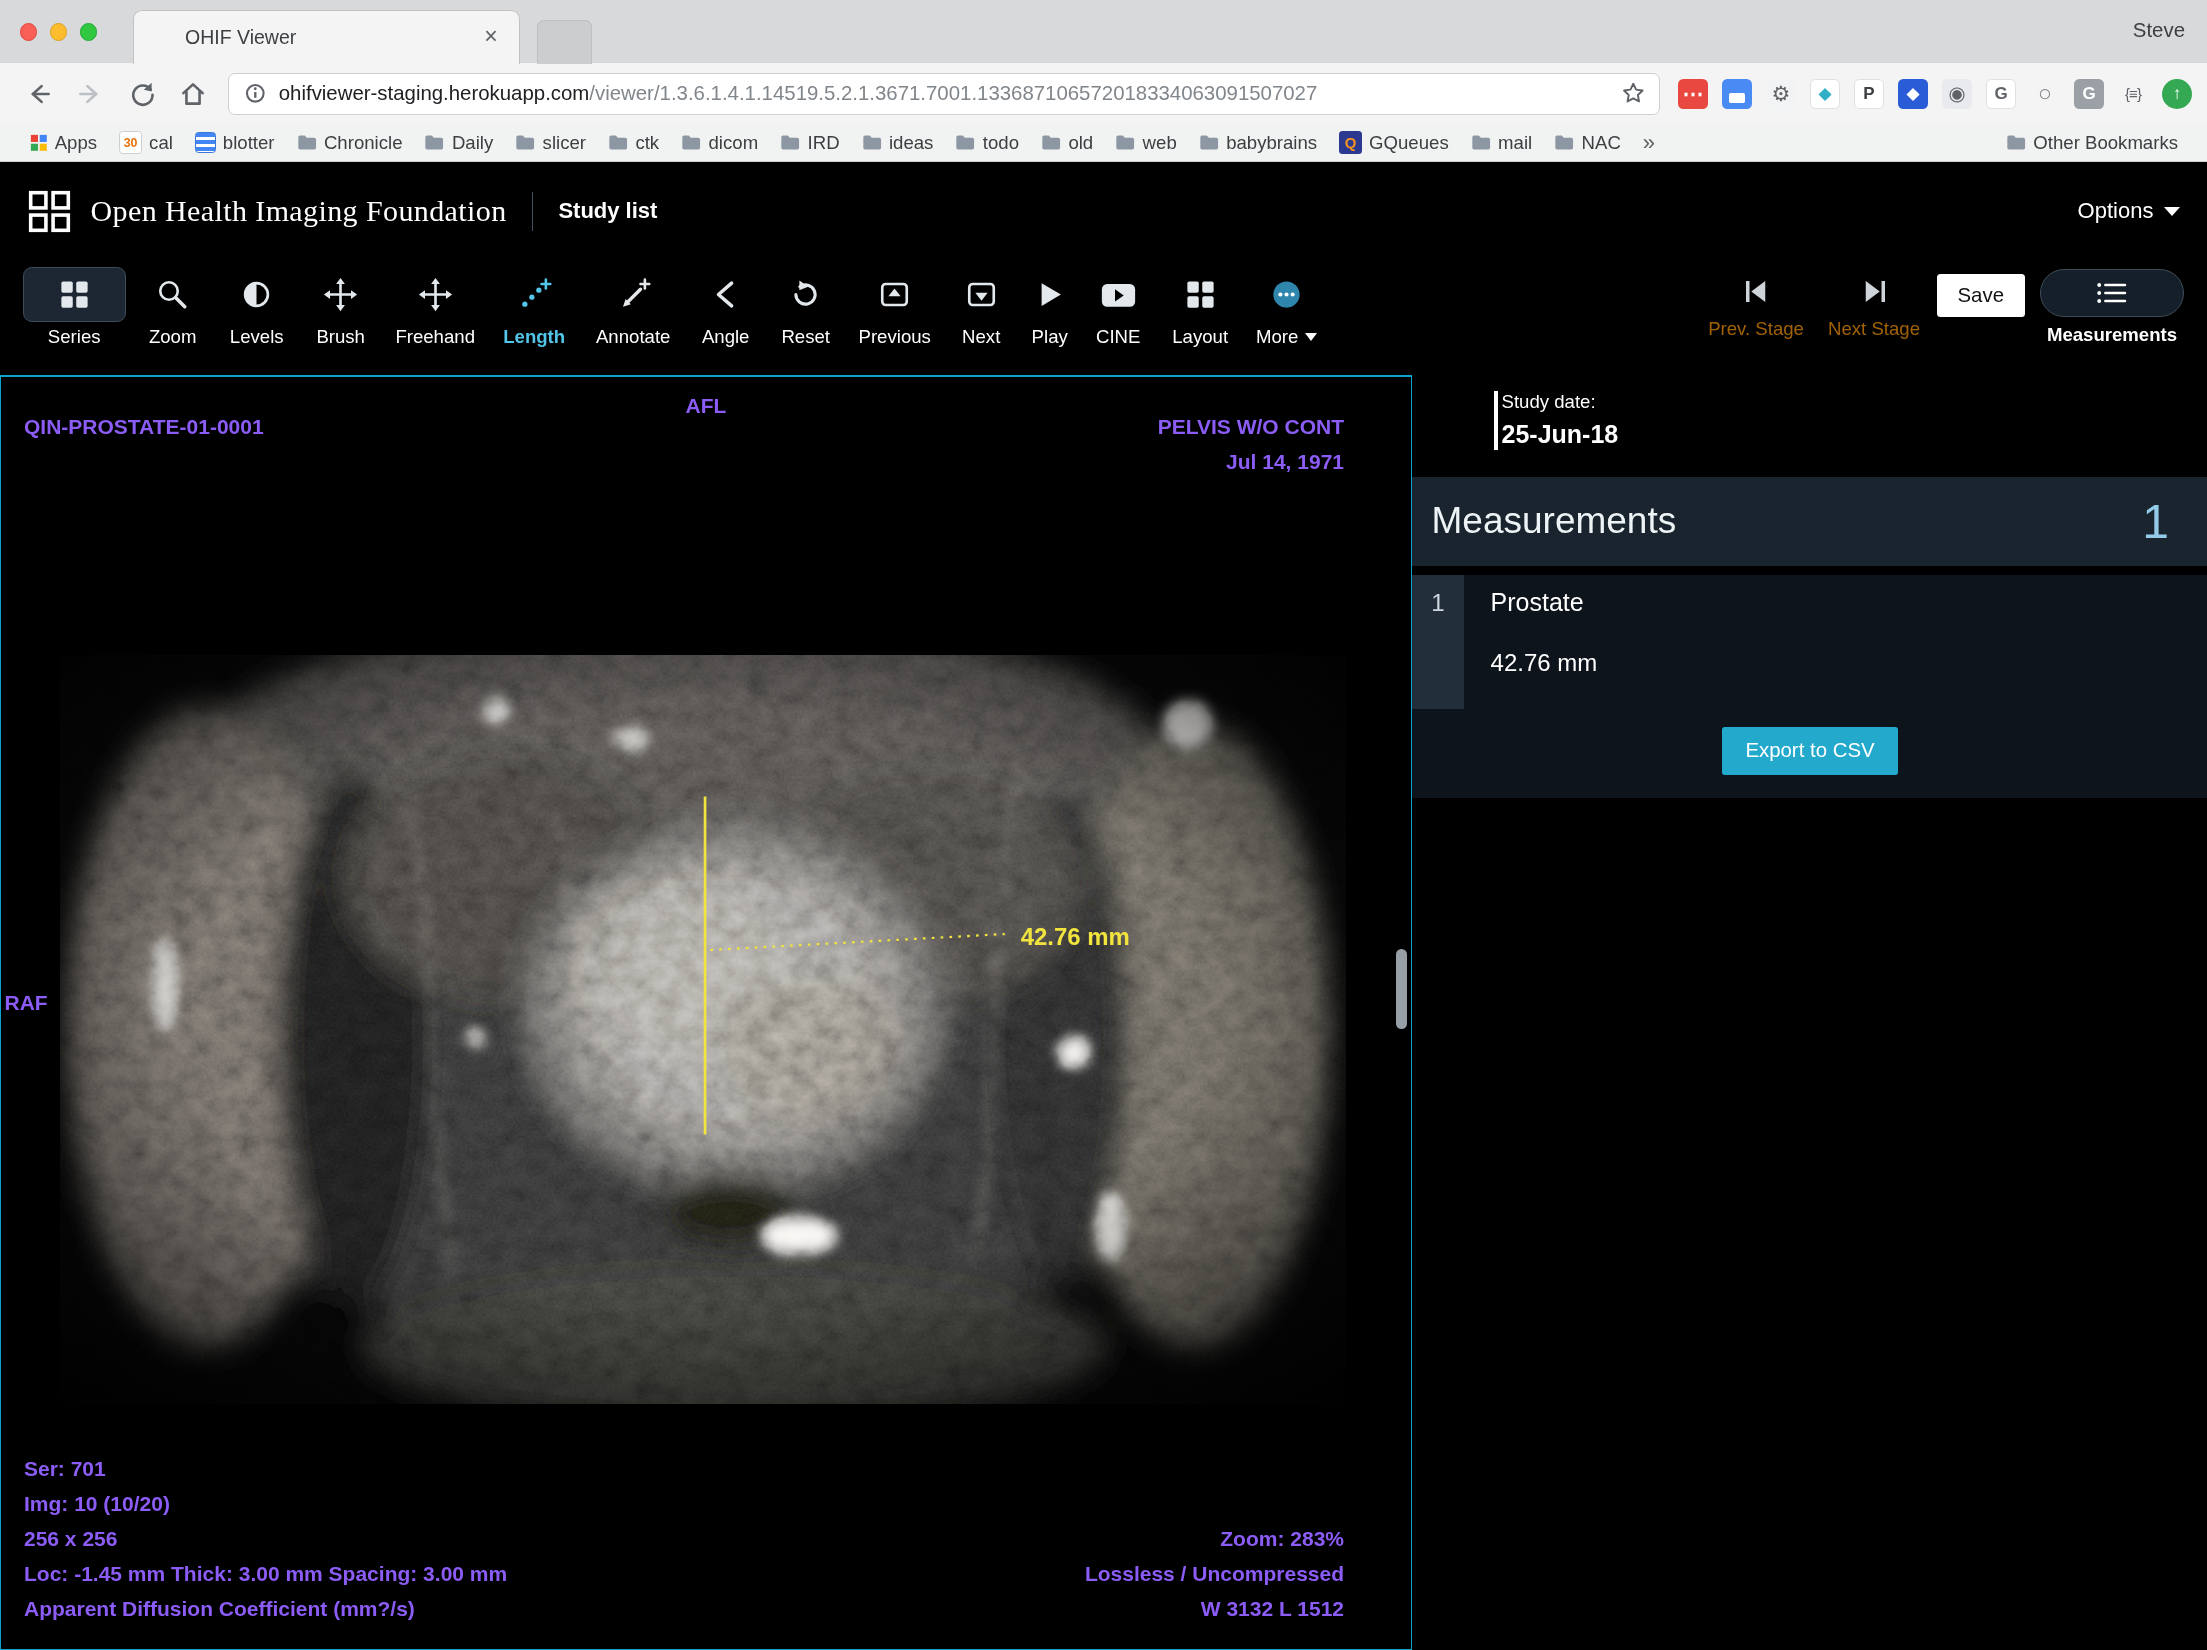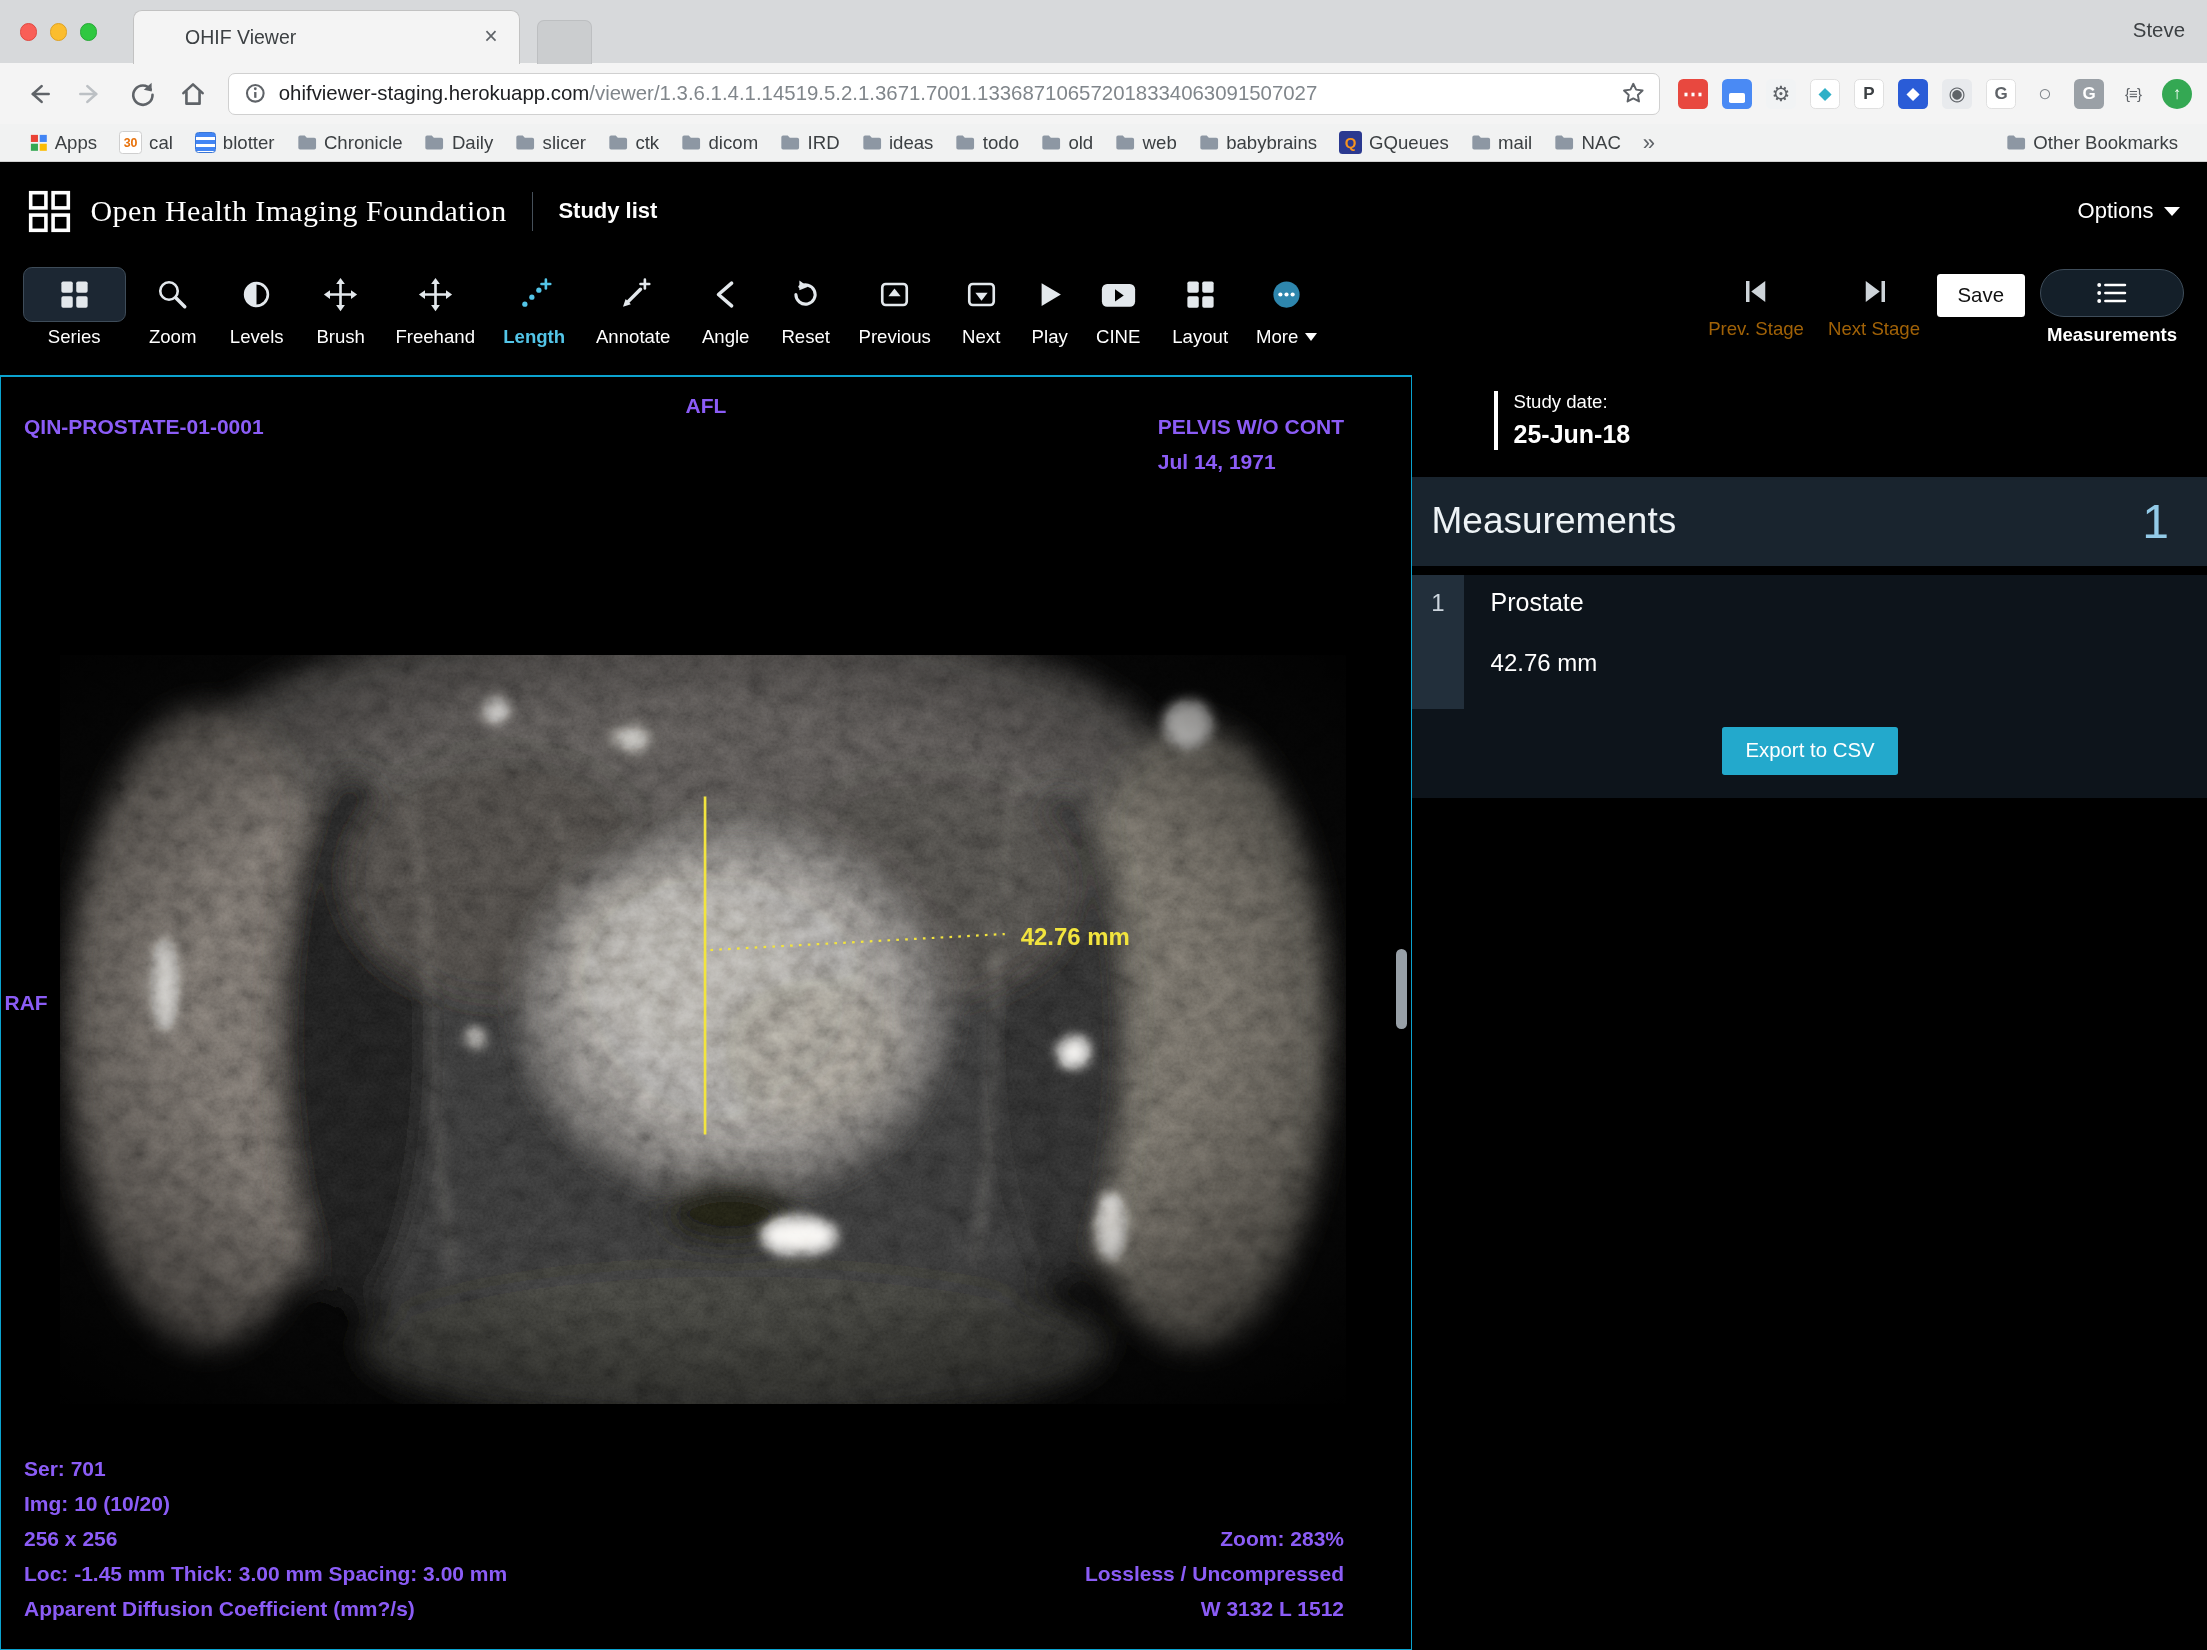--- a/index.html
+++ b/index.html
@@ -104,30 +104,30 @@
 
   
   .content { display:flex; height:1275px; background:#000; }
   .viewport { position:relative; width:1412px; height:100%; background:#000;
     border:1.8px solid #0ba3cf; border-top-width:2.7px; overflow:hidden; flex:none; }
   .mri { position:absolute; left:59px; top:278px; width:1286px; height:749px; }
   .annot { position:absolute; left:0; top:0; width:1409px; height:1271px; pointer-events:none; }
   .ov { position:absolute; color:#8b5cf6; font-size:21px; font-weight:bold; line-height:35px; }
   .ov-tl { left:23px; top:32px; }
   .ov-afl { left:0; right:0; top:10.6px; text-align:center; }
-  .ov-tr { right:67px; top:32px; text-align:left; }
+  .ov-tr { right:67px; top:32px; text-align:right; }
   .ov-left { left:3.5px; top:608px; }
   .ov-bl { left:23px; bottom:23px; }
   .ov-br { right:67px; bottom:23px; text-align:right; }
   .stack-scroll { position:absolute; right:4.4px; top:572px; width:10.6px; height:80px;
     border-radius:5.3px; background:#98a0a7; }
 
   
   .panel { flex:1; background:#000; color:#fff; }
-  .study-date { margin:16px 0 0 82px; display:flex; gap:16px; }
+  .study-date { margin:16px 0 0 82px; display:flex; gap:4px; }
   .sd-bar { width:3.5px; height:59px; background:#fff; }
   .sd-label { font-size:18.6px; }
   .sd-value { font-size:25px; font-weight:bold; margin-top:7px; }
   .meas-header { margin-top:26.6px; height:89px; background:#19242e; display:flex;
     align-items:center; padding:0 39px 0 19.5px; }
   .mh-title { font-size:37px; color:#eef3f6; flex:1; font-weight:normal; }
   .mh-count { font-size:48px; color:#93cbe8; }
   .meas-body { margin-top:9.8px; background:#0d141b; padding-bottom:23px; }
   .mrow { display:flex; min-height:134px; }
   .mrow-num { width:52px; background:#222f3b; color:#cdd6de; font-size:24px;

